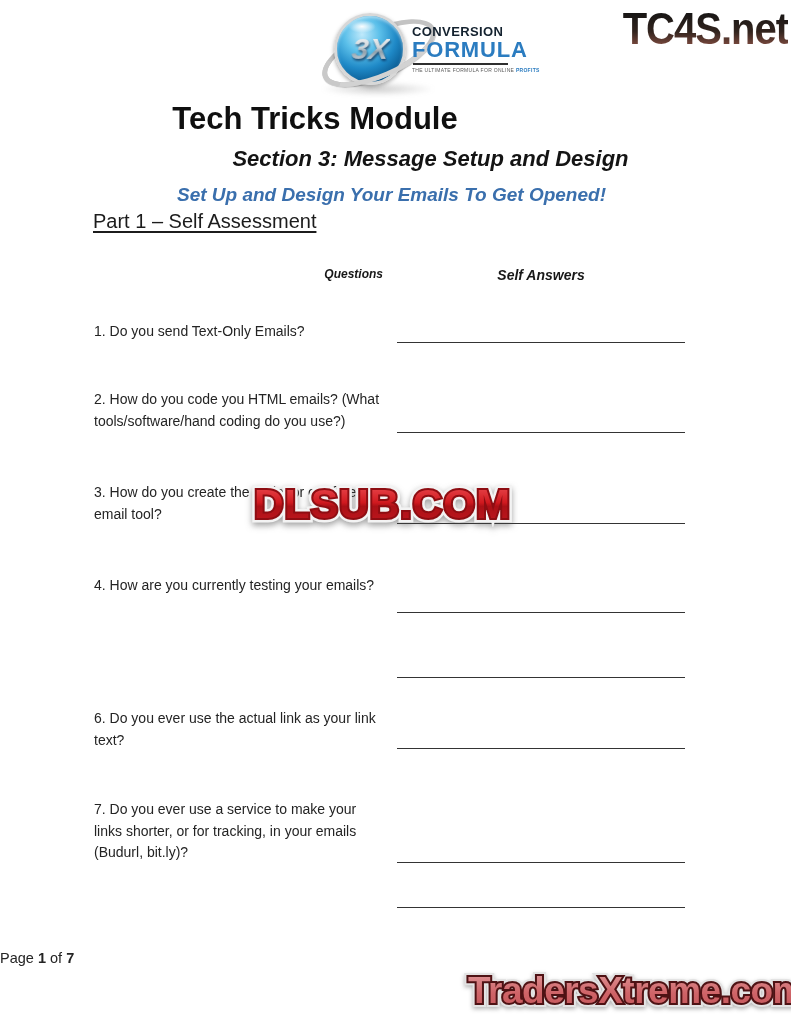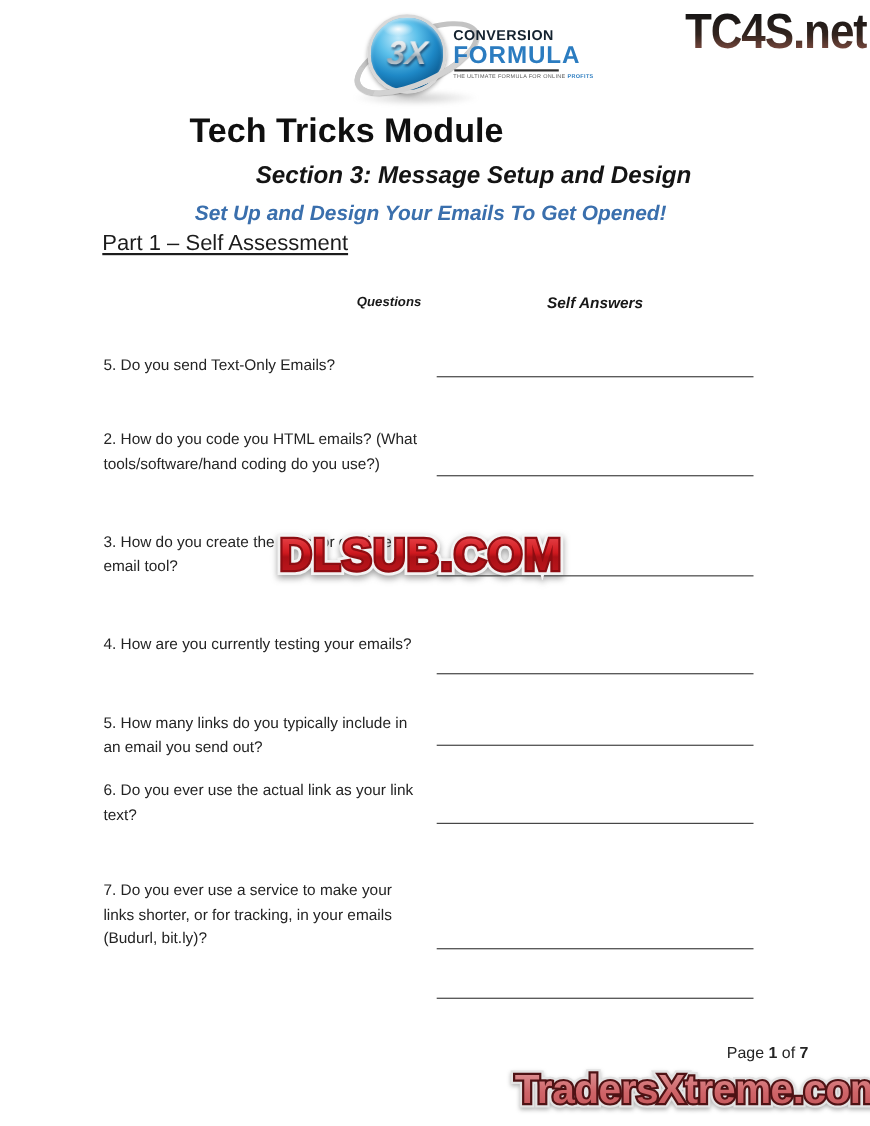--- a/index.html
+++ b/index.html
@@ -72,21 +72,21 @@
   
   .question{position:absolute;left:94px;width:330px;font-size:14px;line-height:21.5px;
          color:#242424;white-space:pre-line;}
   .q0{top:321px}.q1{top:389px}.q2{top:482px}.q3{top:575px}.q4{top:647px}.q5{top:708px}.q6{top:799px}
 
   .answer-line{position:absolute;left:397px;width:288px;height:0;border-bottom:1.5px solid #343434;}
   .l0{top:342px}.l1{top:432px}.l2{top:523px}.l3{top:612px}
   .l4{top:677px}.l5{top:748px}.l6{top:862px}.l7{top:907px}
 
   
-  .pagefoot{position:absolute;top:950px;left:0;width:735px;text-align:right;
+  .pagefoot{position:absolute;top:950px;left:0;width:735px;text-align:left;
          font-size:14.5px;color:#242424;}
   .pagefoot .bold{font-weight:bold;}
 </style>
 </head>
 <body>
 
 <div class="page">
 
   <div class="logo">
     <div class="logo-reflection"></div>
@@ -107,28 +107,26 @@
   <div class="tc4s">TC4S.net</div>
 
   <div class="title">Tech Tricks Module</div>
   <div class="section">Section 3: Message Setup and Design</div>
   <div class="subtitle">Set Up and Design Your Emails To Get Opened!</div>
   <div class="part">Part 1 – Self Assessment</div>
 
   <div class="qhead">Questions</div>
   <div class="ahead">Self Answers</div>
 
-  <div class="question q0">5. Do you send Text-Only Emails?</div>
+  <div class="question q0">1. Do you send Text-Only Emails?</div>
   <div class="question q1">2. How do you code you HTML emails? (What
 tools/software/hand coding do you use?)</div>
   <div class="question q2">3. How do you create the code for our free
 email tool?</div>
   <div class="question q3">4. How are you currently testing your emails?</div>
-  <div class="question q4">5. How many links do you typically include in
-an email you send out?</div>
   <div class="question q5">6. Do you ever use the actual link as your link
 text?</div>
   <div class="question q6">7. Do you ever use a service to make your
 links shorter, or for tracking, in your emails
 (Budurl, bit.ly)?</div>
 
   <div class="answer-line l0"></div>
   <div class="answer-line l1"></div>
   <div class="answer-line l2"></div>
   <div class="answer-line l3"></div>

